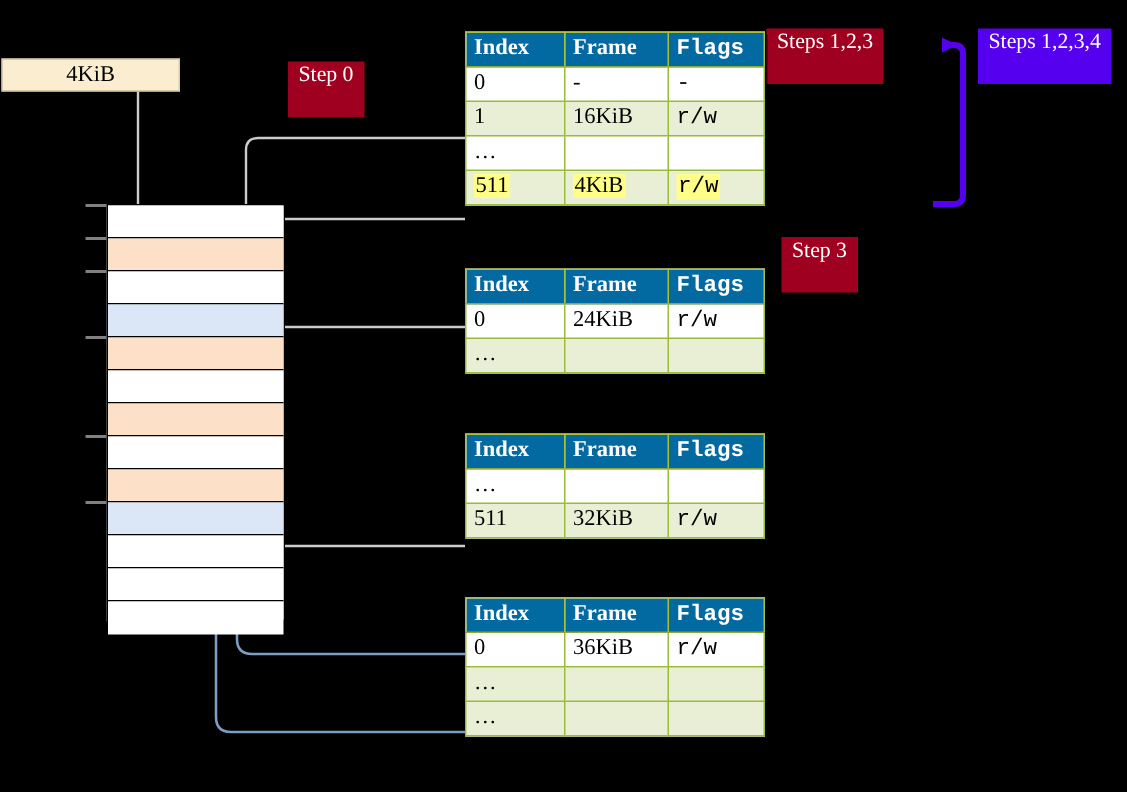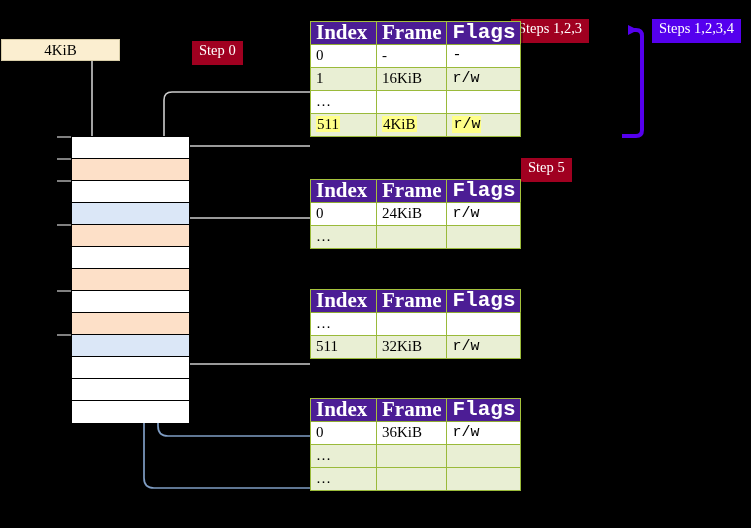--- a/index.html
+++ b/index.html
@@ -44,24 +44,24 @@
     border: 1px solid #9aba3a;
     padding: 1px 5px 2px 5px;
     font-size: 15px;
     line-height: 19px;
     height: 19px;
     text-align: left;
     color: #000000;
     white-space: nowrap;
   }
   .ptable th {
-    background: #4c1d95;
+    background: #0369a1;
     color: #ffffff;
     font-weight: bold;
-    font-size: 21px;
+    font-size: 15px;
     border-color: #a6c23c;
     border-bottom: 1px solid #8faa33;
   }
   .ptable tr.alt td {
     background: #e9efd4;
   }
   .ptable tr.plain td {
     background: #ffffff;
   }
   .col-index { width: 55px; }
@@ -103,21 +103,21 @@
     width: 14px;
     height: 0;
     border-top: 2px solid #808080;
   }
 
   
   .badge {
     position: absolute;
     font-size: 14.5px;
     line-height: 17px;
-    padding: 1px 7px 6px 7px;
+    padding: 1px 7px 19px 7px;
     color: #ffffff;
     white-space: nowrap;
   }
   .badge-red {
     background: #a00020;
     box-shadow: 1px 1px 0 rgba(0,0,0,0.5);
   }
   .badge-blue {
     background: #5500ee;
     box-shadow: 1px 1px 0 rgba(0,0,0,0.5);
@@ -203,21 +203,21 @@
     </div>
 
   <div id="kib-box">4KiB</div>
 
   <div class="badge badge-red" style="left:192px; top:41px;">Step 0</div>
 
   <div class="badge badge-red" style="left:511px; top:19px;">Steps 1,2,3</div>
 
   <div class="badge badge-blue" style="left:652px; top:19px;">Steps 1,2,3,4</div>
 
-  <div class="badge badge-red" style="left:521px; top:158px;">Step 5</div>
+  <div class="badge badge-red" style="left:521px; top:158px;">Step 3</div>
 
   <table class="ptable" style="left:310px; top:21px;">
     <thead>
         <tr>
       <th class="col-index">Index</th>
       <th class="col-frame">Frame</th>
       <th class="col-flags">Flags</th>
     </tr>
       </thead>
     <tbody>

